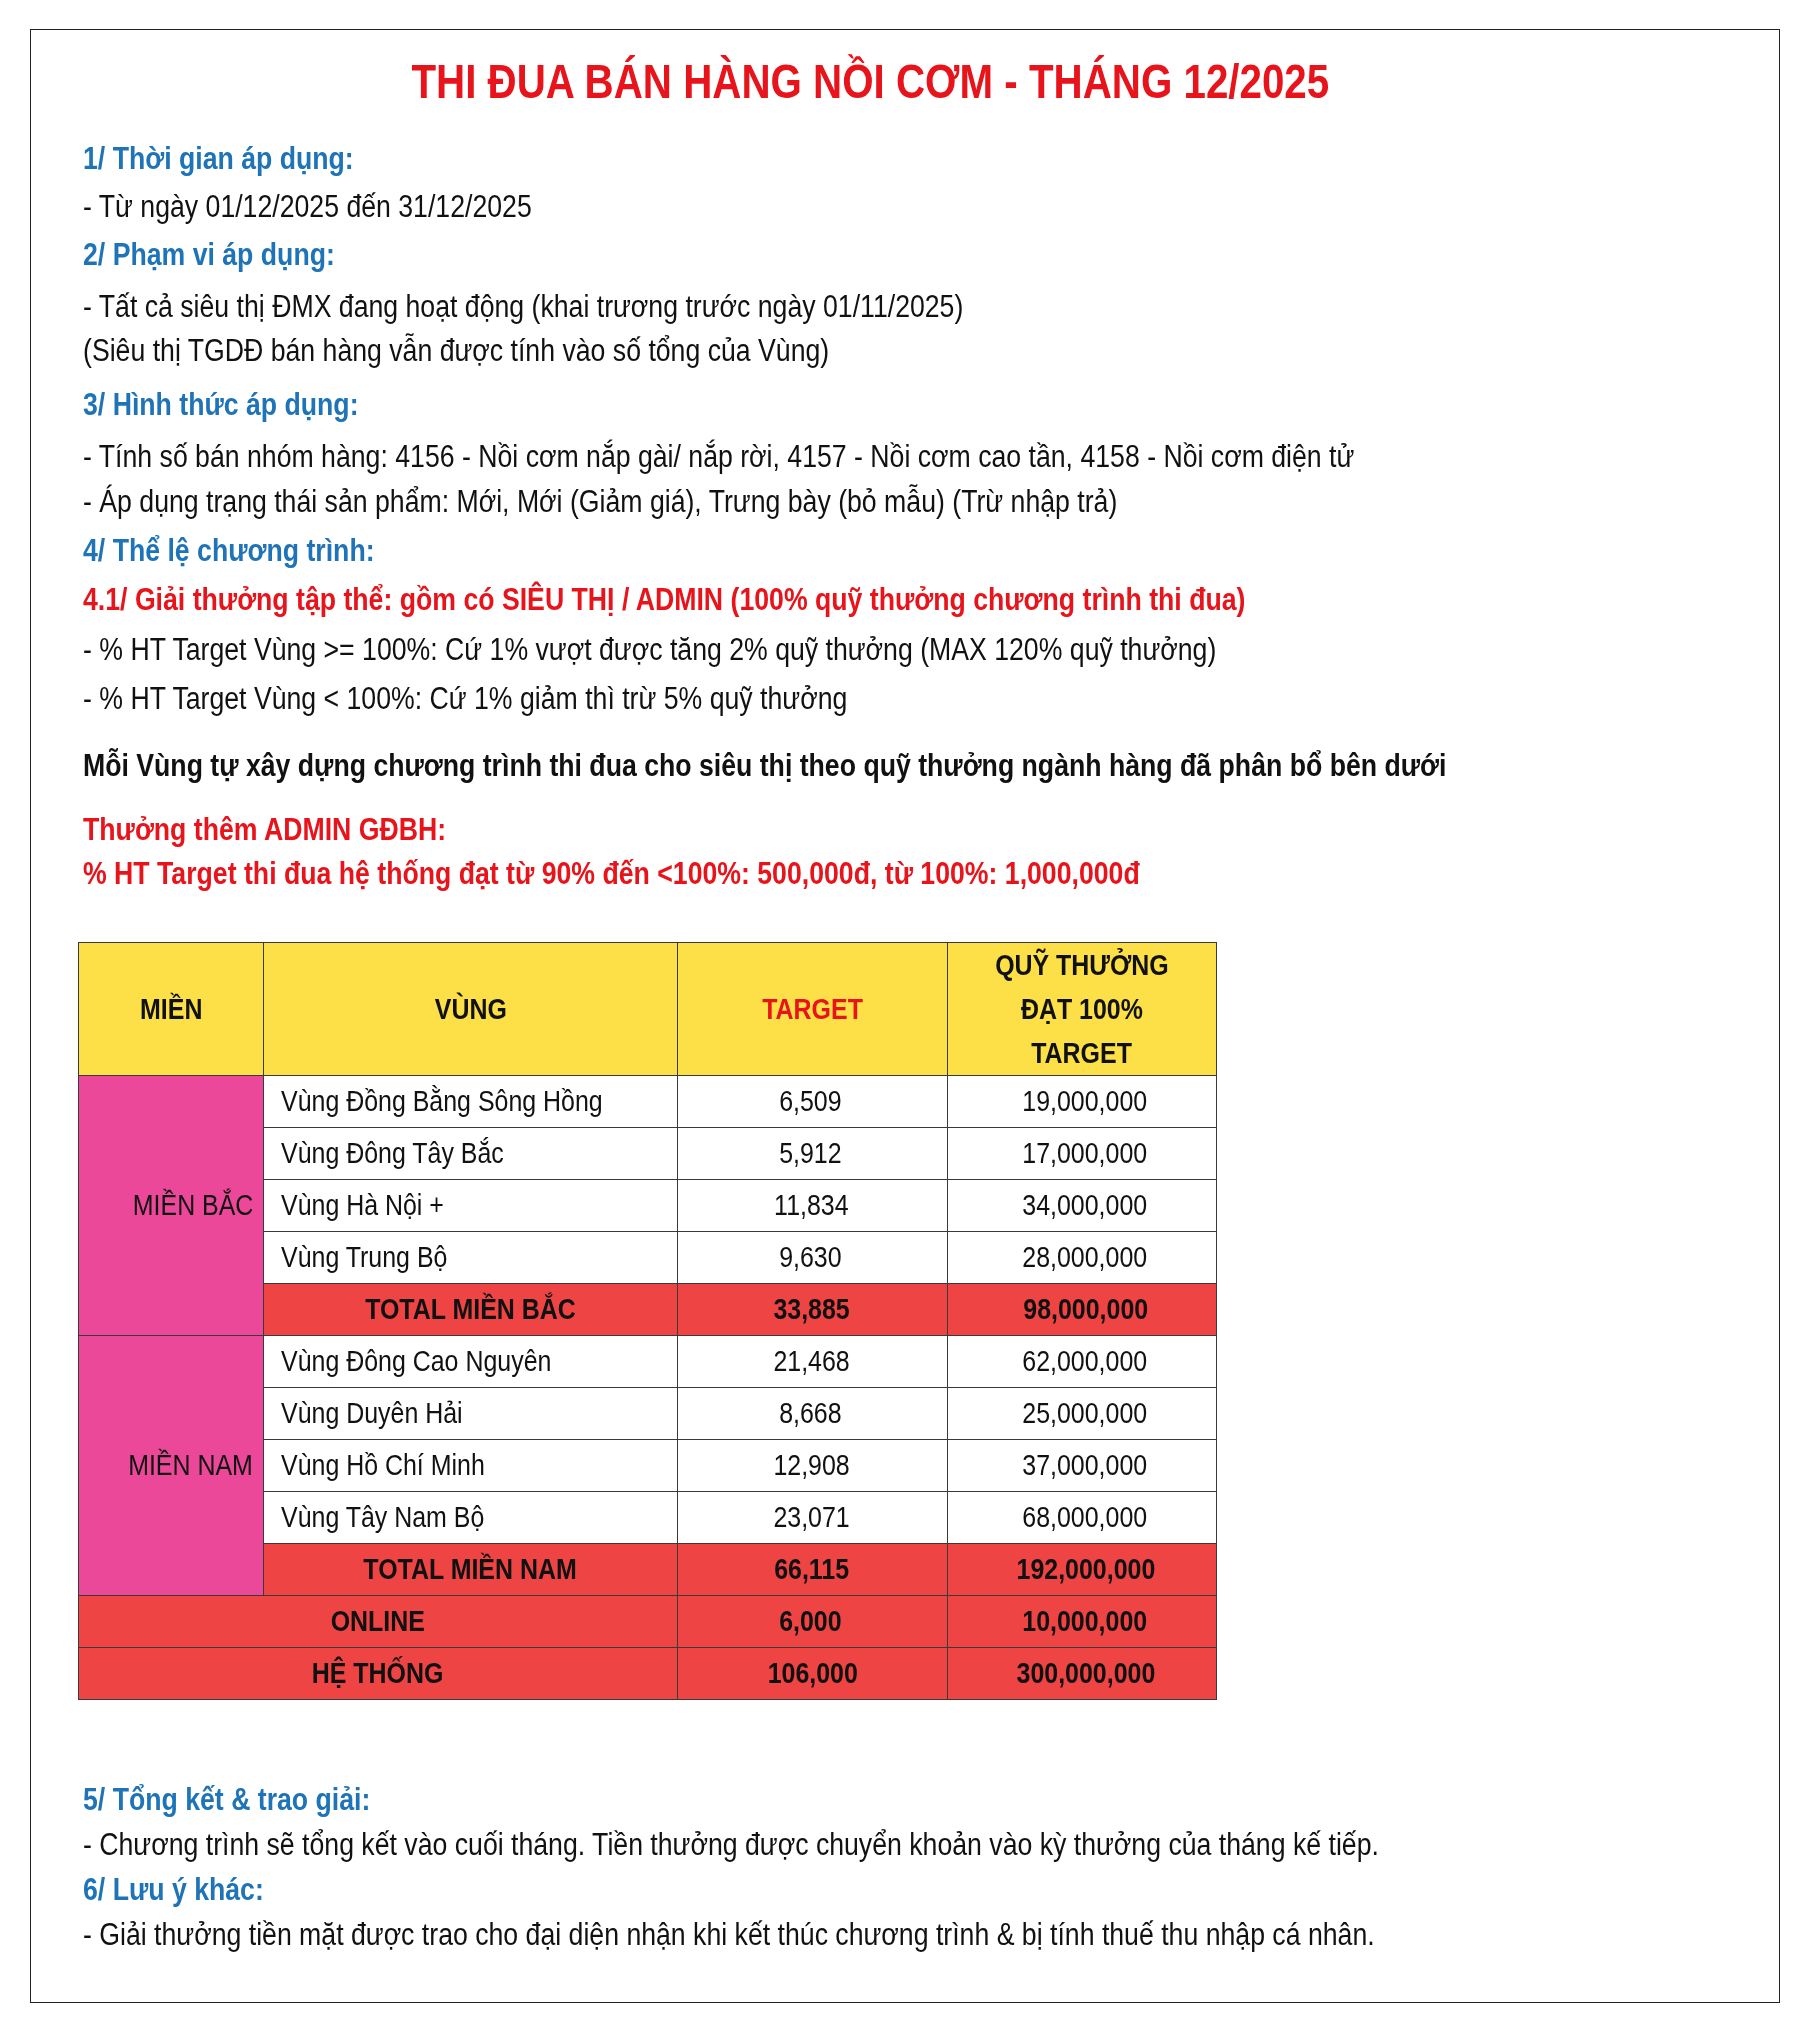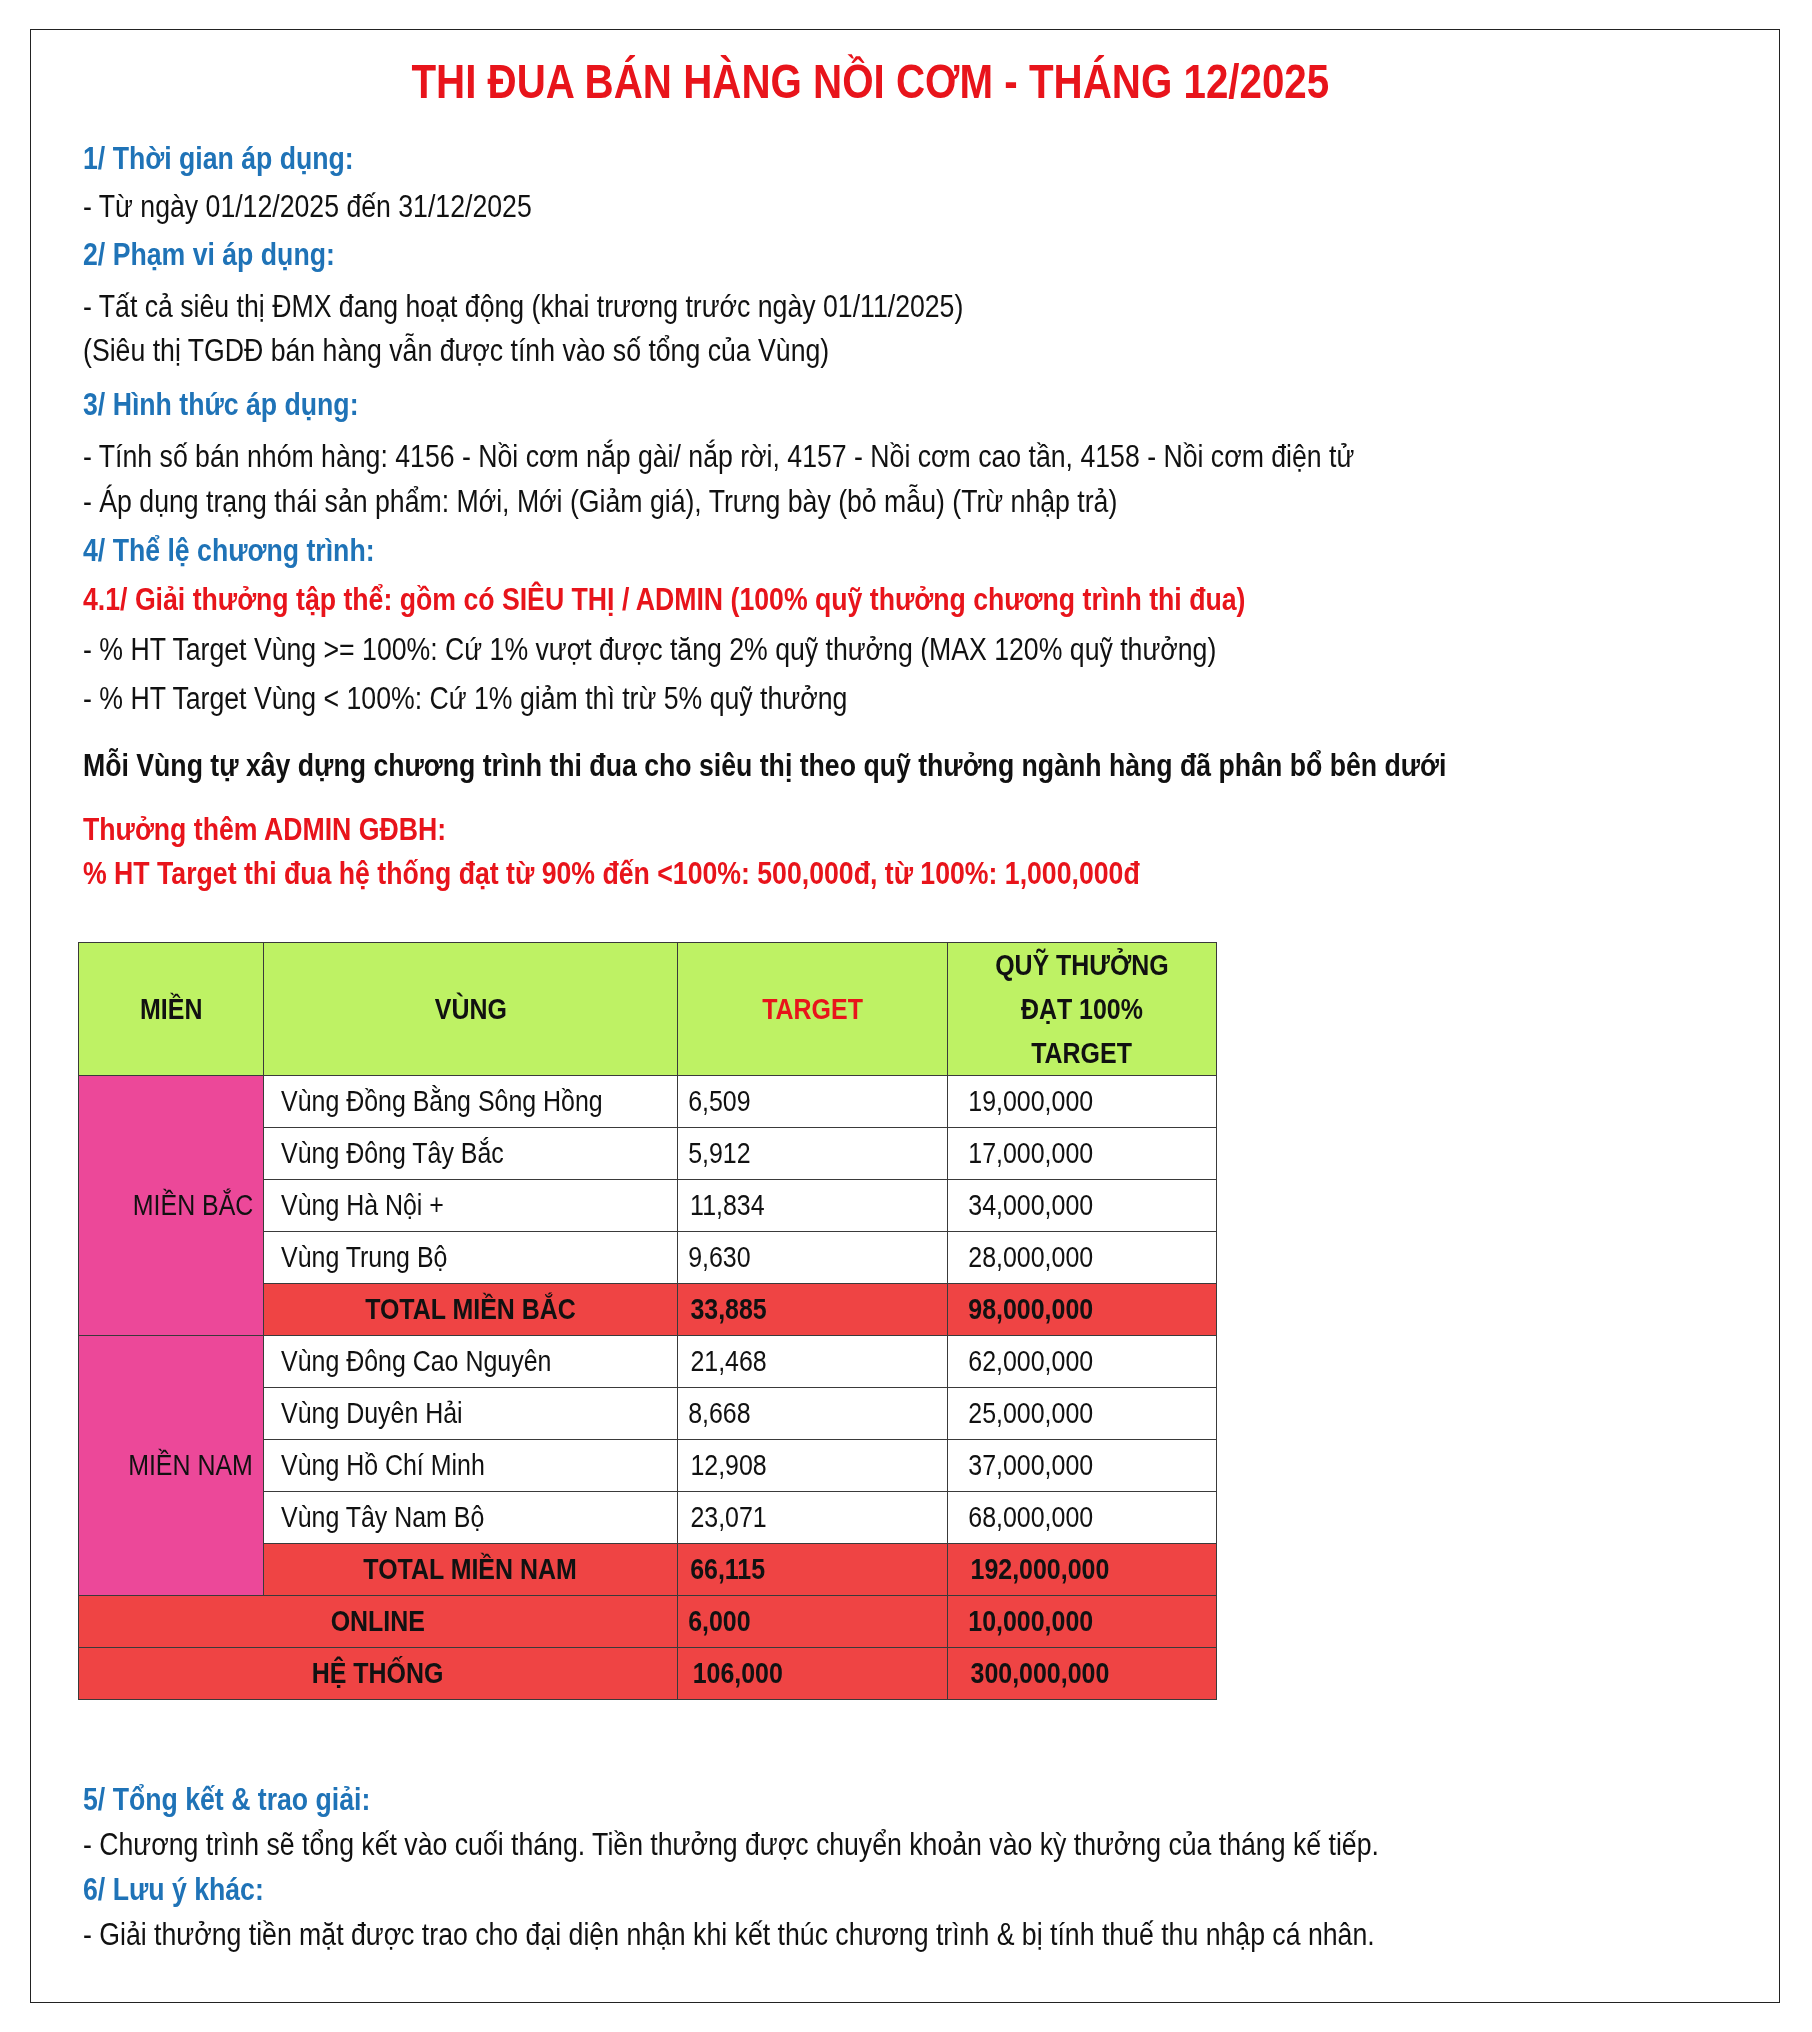--- a/index.html
+++ b/index.html
@@ -7,23 +7,23 @@
   .frame { position:absolute; left:30px; top:29px; width:1750px; height:1974px; border:1.6px solid #222222; box-sizing:border-box; }
   .line { position:absolute; left:83px; white-space:nowrap; font-size:31px; line-height:40px; height:40px; transform:scaleX(0.86); transform-origin:left center; }
   .h { color:#1F73B7; font-weight:bold; }
   .red { color:#E8141B; font-weight:bold; }
   .bold { font-weight:bold; }
   .title { position:absolute; left:0; width:1740px; top:52px; text-align:center; font-size:48px; line-height:60px; font-weight:bold; color:#E8141B; white-space:nowrap; }
   .title span { display:inline-block; transform:scaleX(0.84); }
 
   table.grid { position:absolute; left:78px; top:942px; width:1138px; border-collapse:collapse; table-layout:fixed; font-size:29px; }
   table.grid td, table.grid th { border:1.6px solid #3a3a3a; padding:0; height:52px; box-sizing:border-box; white-space:nowrap; overflow:hidden; }
-  table.grid th { background:#bef264; font-weight:bold; text-align:center; line-height:44px; height:132px; }
+  table.grid th { background:#fde047; font-weight:bold; text-align:center; line-height:44px; height:132px; }
   table.grid .c-name { text-align:left; padding-left:16.7px; }
-  table.grid .num { text-align:left; padding-right:14.3px; }
+  table.grid .num { text-align:center; padding-right:14.3px; }
   table.grid .shade { background:#ef4444; font-weight:bold; }
   table.grid .center { text-align:center; }
   table.grid .region { text-align:right; font-weight:normal; background:#ec4899; }
   .sx { display:inline-block; transform:scaleX(0.86); transform-origin:center center; }
   .sxl { display:inline-block; transform:scaleX(0.86); transform-origin:left center; }
   .sxr { display:inline-block; transform:scaleX(0.86); transform-origin:right center; }
   .target-h { color:#E8141B; }
 </style>
 </head>
 <body>

